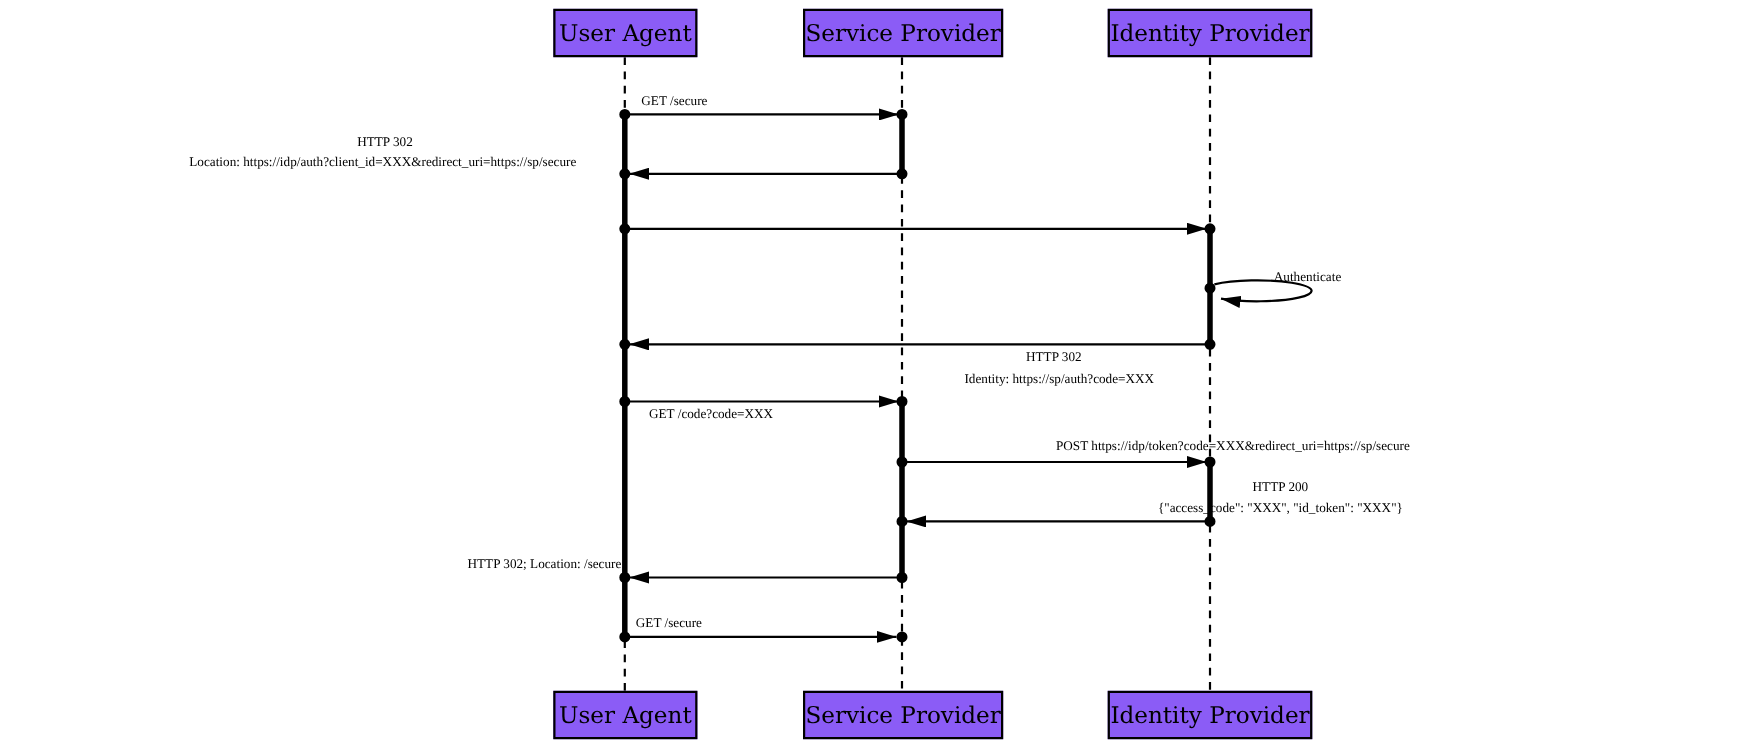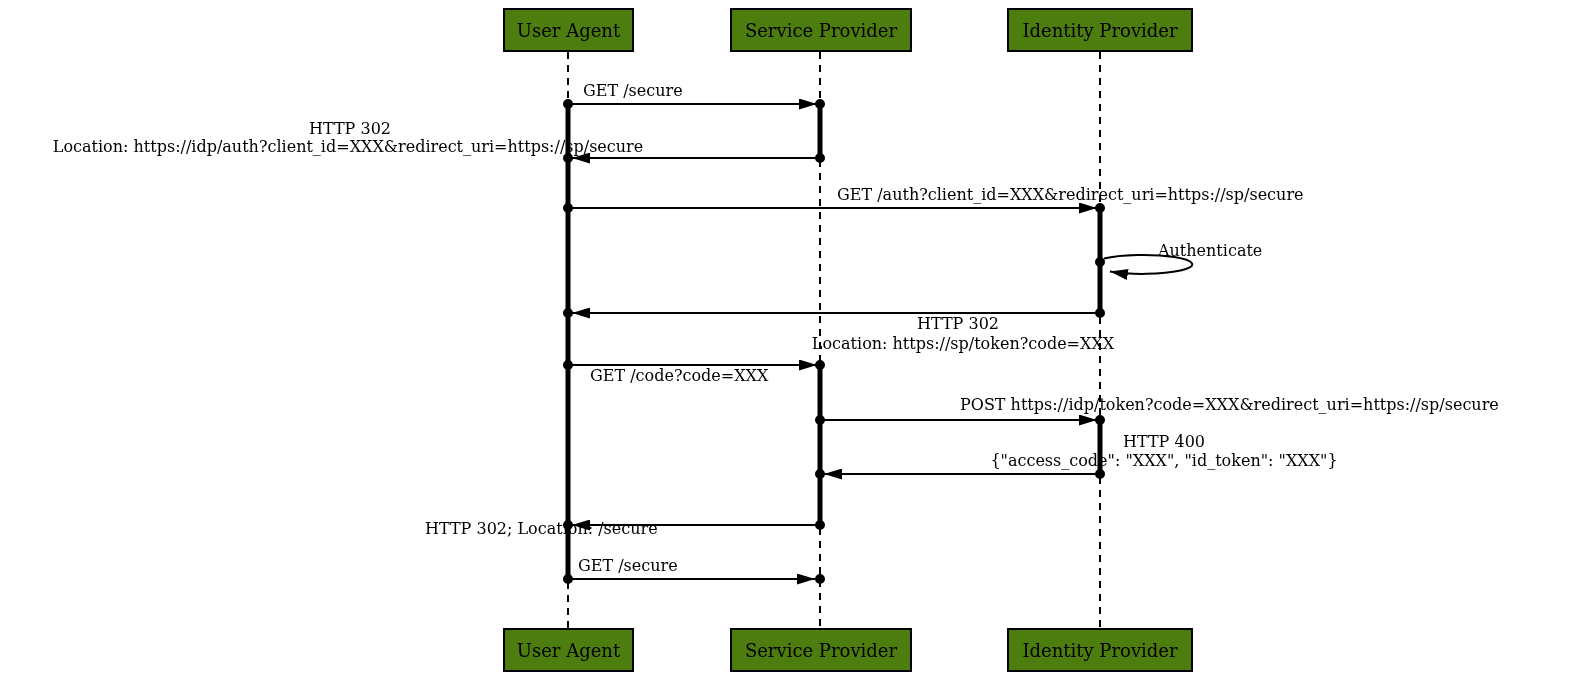--- a/index.html
+++ b/index.html
@@ -2,25 +2,25 @@
 <html><head>
 <meta charset="utf-8">
 <style>
   html,body{margin:0;padding:0;background:#ffffff;}
   #stage{
     position:relative;width:1595px;height:683px;background:#ffffff;overflow:hidden;
     font-family:"DejaVu Serif","Liberation Serif",serif;color:#000;
   }
   #diagram-svg{position:absolute;left:0;top:0;}
   .actor-box{
-    position:absolute;height:44px;box-sizing:border-box;border:2px solid #000;background:#4d7c0f;
-    display:flex;align-items:center;justify-content:center;font-size:18px;white-space:nowrap;
+    position:absolute;height:44px;box-sizing:border-box;border:2px solid #000;background:#8b5cf6;
+    display:flex;align-items:center;justify-content:center;font-size:21px;white-space:nowrap;
   }
   .lbl{
-    position:absolute;font-size:16px;line-height:20px;white-space:nowrap;
+    position:absolute;font-size:12px;line-height:20px;white-space:nowrap;font-family:Liberation Serif, serif;
   }
   .lbl.c{transform:translateX(-50%);}
 </style>
 </head>
 <body>
 
 <div id="stage">
 
   <svg id="diagram-svg" width="1595" height="683" viewBox="0 0 1595 683">
     <defs>
@@ -125,31 +125,30 @@
   </div>
   <div class="actor-box" style="left:1007px;top:628px;width:186px;">
     <span>Identity Provider</span>
   </div>
 
   <div class="lbl" style="left:583px;top:81px;">GET /secure</div>
 
   <div class="lbl c" style="left:350px;top:119px;">HTTP 302</div>
   <div class="lbl c" style="left:348px;top:137px;">Location: https://idp/auth?client_id=XXX&amp;redirect_uri=https://sp/secure</div>
 
-  <div class="lbl" style="left:837px;top:185px;">GET /auth?client_id=XXX&amp;redirect_uri=https://sp/secure</div>
 
   <div class="lbl" style="left:1158px;top:241px;">Authenticate</div>
 
   <div class="lbl c" style="left:958px;top:314px;">HTTP 302</div>
-  <div class="lbl c" style="left:963px;top:334px;">Location: https://sp/token?code=XXX</div>
+  <div class="lbl c" style="left:963px;top:334px;">Identity: https://sp/auth?code=XXX</div>
 
   <div class="lbl" style="left:590px;top:366px;">GET /code?code=XXX</div>
 
   <div class="lbl" style="left:960px;top:395px;">POST https://idp/token?code=XXX&amp;redirect_uri=https://sp/secure</div>
 
-  <div class="lbl c" style="left:1164px;top:432px;">HTTP 400</div>
+  <div class="lbl c" style="left:1164px;top:432px;">HTTP 200</div>
   <div class="lbl c" style="left:1164px;top:451px;">{"access_code": "XXX", "id_token": "XXX"}</div>
 
-  <div class="lbl" style="left:425px;top:502px;margin-top:17px;">HTTP 302; Location: /secure</div>
+  <div class="lbl" style="left:425px;top:502px;">HTTP 302; Location: /secure</div>
 
   <div class="lbl" style="left:578px;top:556px;">GET /secure</div>
 
 </div>
 
 </body></html>

